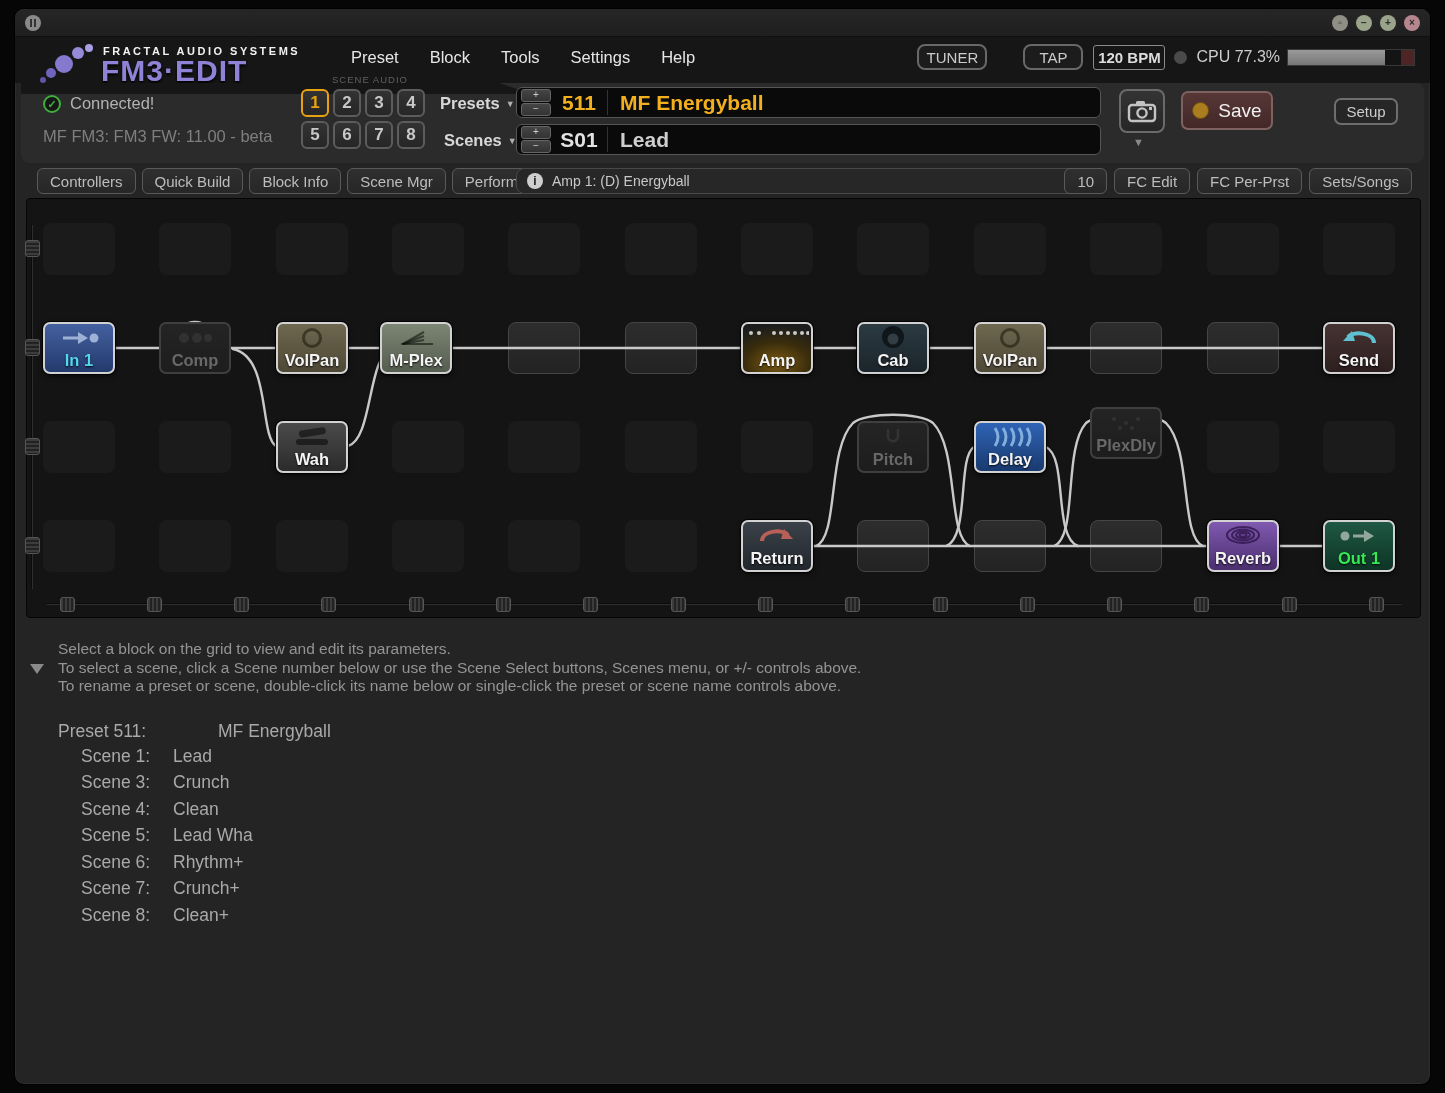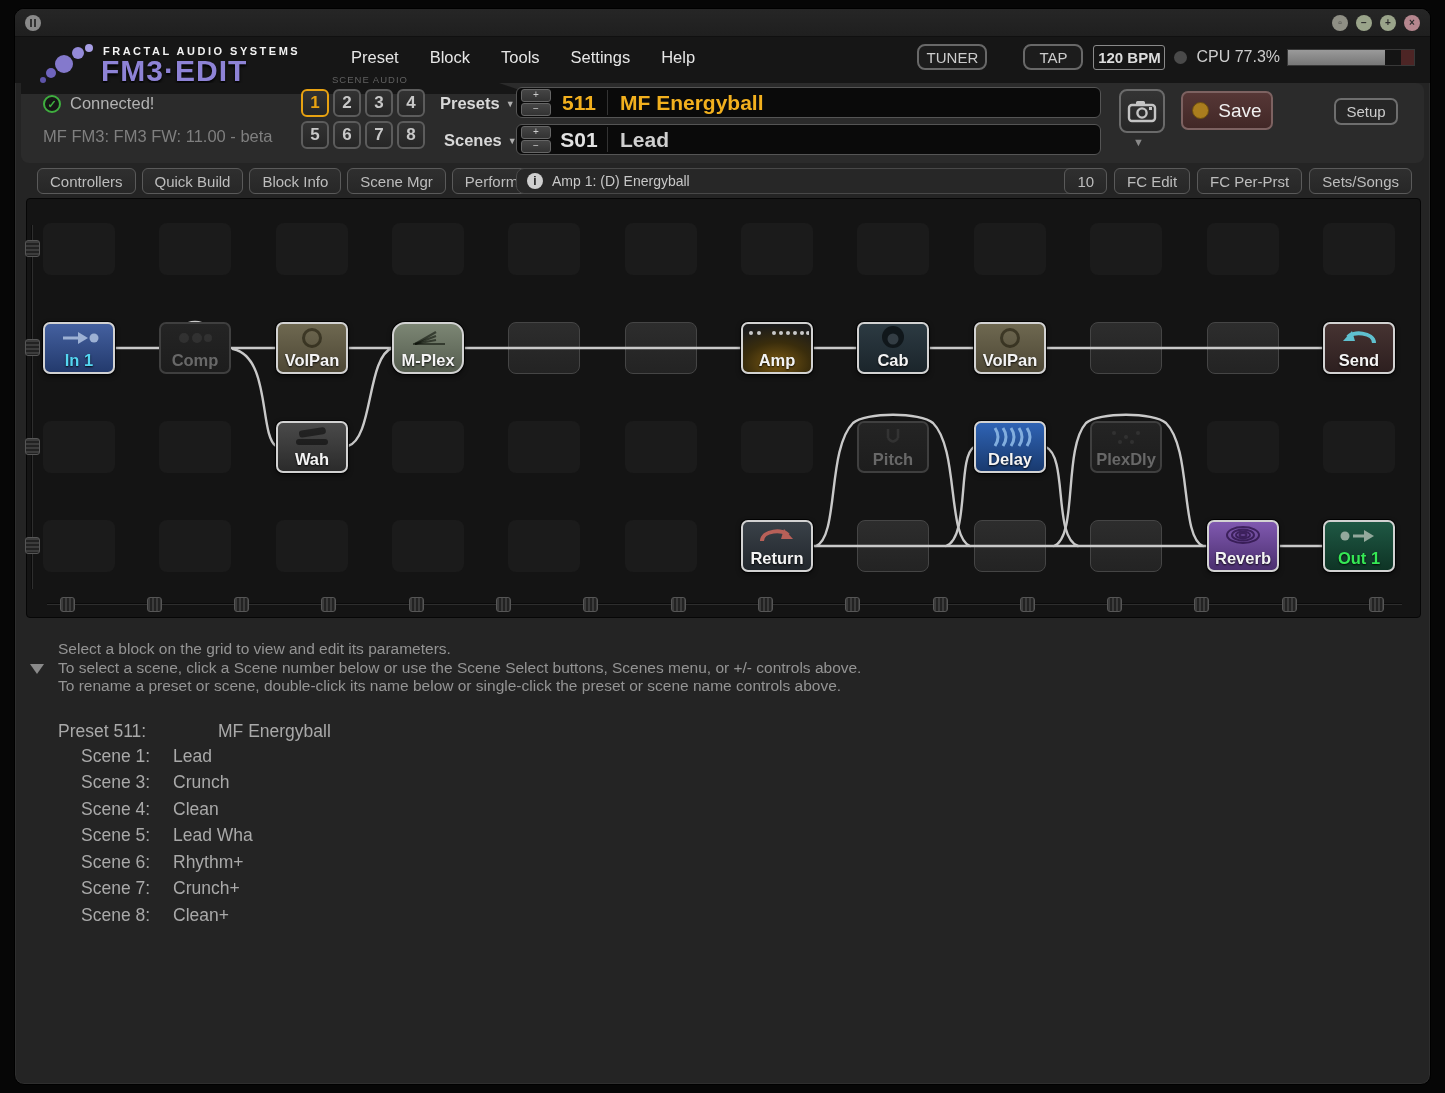--- a/index.html
+++ b/index.html
@@ -314,21 +314,21 @@
         <div class="blabel">Comp</div>
       </div>
       <div class="block b-volpan" style="left: 249px; top: 123px;">
         <div class="bicon">
           <svg width="30" height="22" viewBox="0 0 30 22">
             <circle cx="15" cy="11" r="8.5" fill="none" stroke="rgba(25,22,8,0.55)" stroke-width="3"></circle>
           </svg>
         </div>
         <div class="blabel">VolPan</div>
       </div>
-      <div class="block b-mplex" style="left: 365px; top: 123px; border-radius: 13px;">
+      <div class="block b-mplex" style="left: 353px; top: 123px;">
         <div class="bicon">
           <svg width="40" height="20" viewBox="0 0 40 20">
             <g stroke="rgba(15,20,12,0.6)" stroke-width="2.2" fill="none">
               <path d="M5 16 L30 16"></path>
               <path d="M7 16 L28 4"></path>
               <path d="M7 16 L28 8"></path>
               <path d="M7 16 L28 12"></path>
               <path d="M30 16 L37 16"></path>
             </g>
           </svg>
@@ -416,21 +416,21 @@
               <path d="M7 2 Q13 11 7 20"></path>
               <path d="M15 2 Q21 11 15 20"></path>
               <path d="M23 2 Q29 11 23 20"></path>
               <path d="M31 2 Q37 11 31 20"></path>
               <path d="M39 2 Q45 11 39 20"></path>
             </g>
           </svg>
         </div>
         <div class="blabel">Delay</div>
       </div>
-      <div class="block b-plexdly dim" style="left: 1063px; top: 222px;">
+      <div class="block b-plexdly dim" style="left: 1063px; top: 208px;">
         <div class="bicon">
           <svg width="40" height="18" viewBox="0 0 40 18">
             <g fill="rgba(255,255,255,0.07)">
               <circle cx="8" cy="5" r="2"></circle>
               <circle cx="20" cy="9" r="2"></circle>
               <circle cx="32" cy="5" r="2"></circle>
               <circle cx="14" cy="14" r="2"></circle>
               <circle cx="26" cy="14" r="2"></circle>
             </g>
           </svg>

